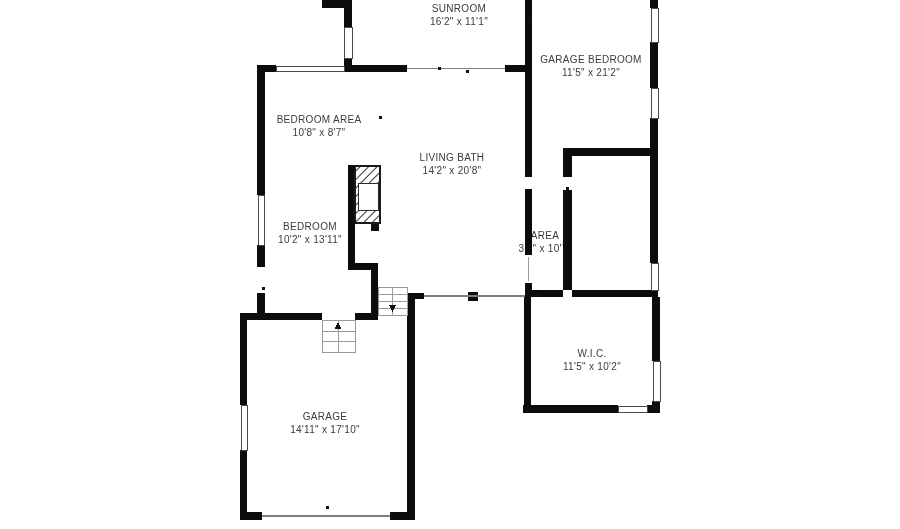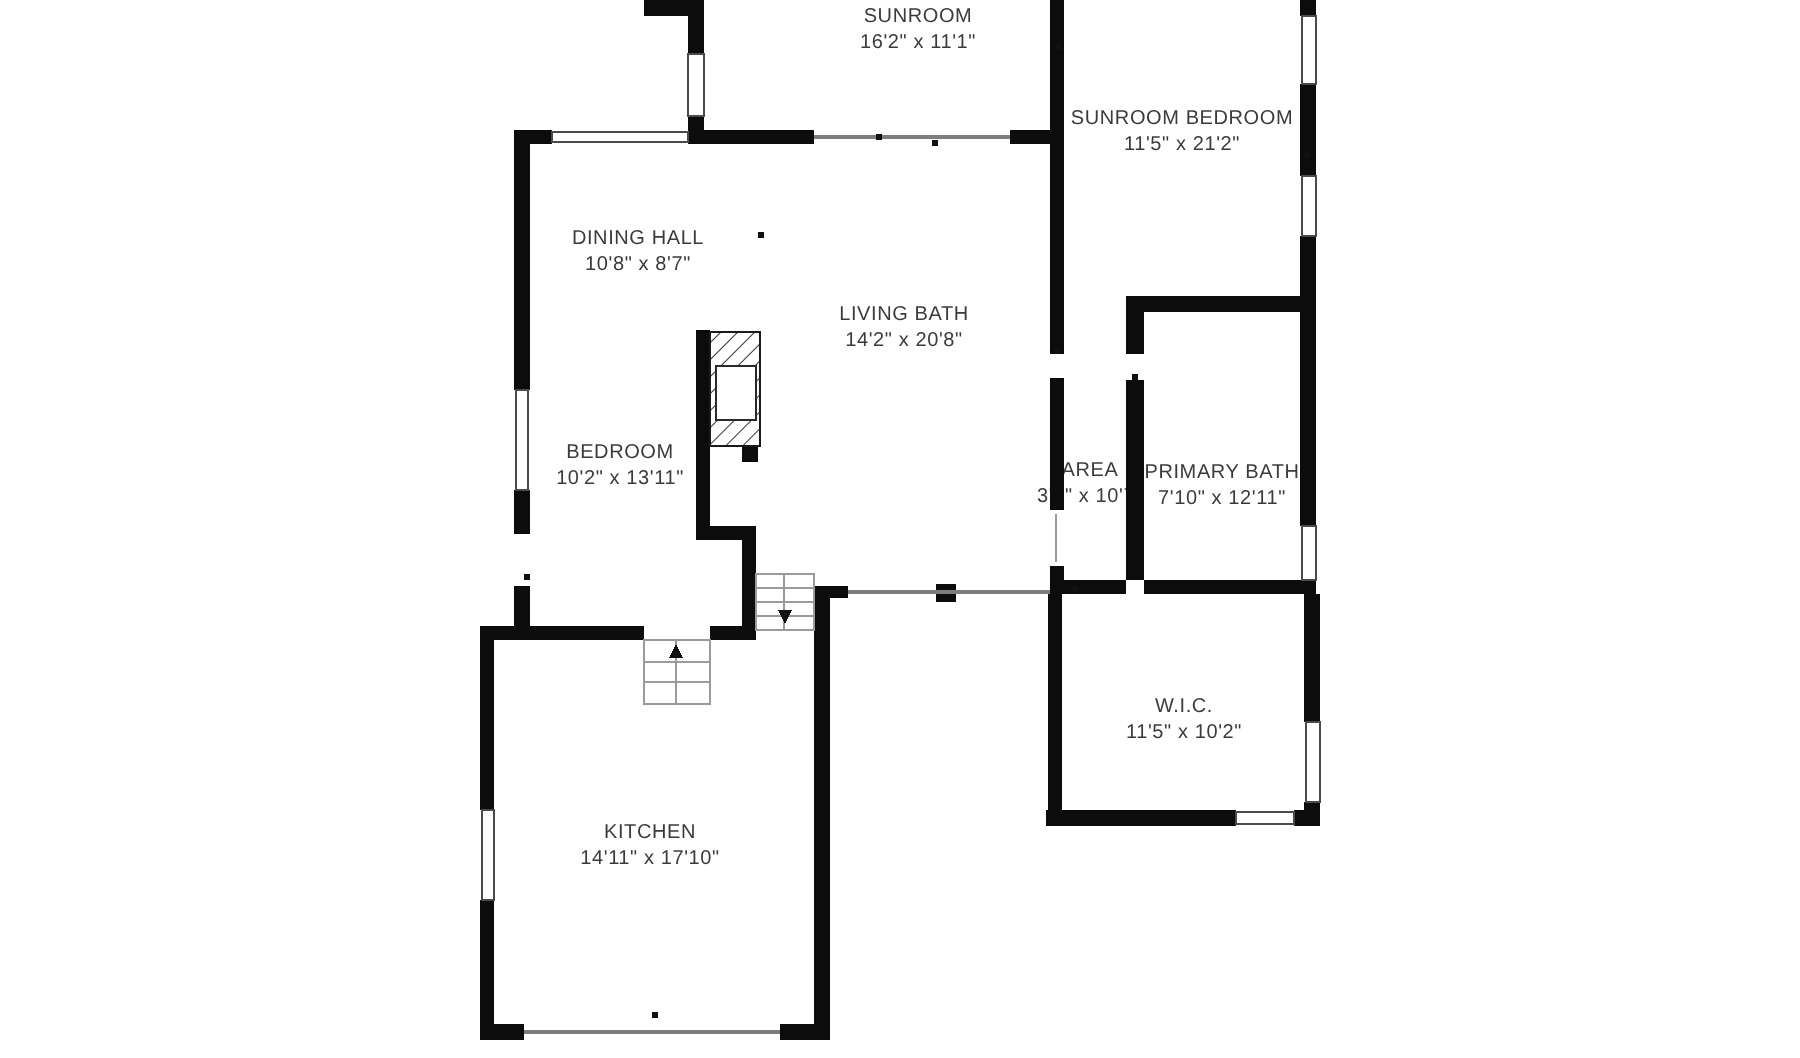--- a/index.html
+++ b/index.html
@@ -28,49 +28,45 @@
 </head>
 <body>
 
 <div class="canvas">
 
   <div class="room-label" style="left:459px;top:15px">
     <span class="rname">SUNROOM</span>
     <span class="rdims">16'2" x 11'1"</span>
   </div>
   <div class="room-label" style="left:591px;top:66px">
-    <span class="rname">SUNROOM BEDROOM</span>
+    <span class="rname">GARAGE BEDROOM</span>
     <span class="rdims">11'5" x 21'2"</span>
   </div>
   <div class="room-label" style="left:319px;top:126px">
-    <span class="rname">DINING HALL</span>
+    <span class="rname">BEDROOM AREA</span>
     <span class="rdims">10'8" x 8'7"</span>
   </div>
   <div class="room-label" style="left:452px;top:164px">
     <span class="rname">LIVING BATH</span>
     <span class="rdims">14'2" x 20'8"</span>
   </div>
   <div class="room-label" style="left:310px;top:233px">
     <span class="rname">BEDROOM</span>
     <span class="rdims">10'2" x 13'11"</span>
   </div>
   <div class="room-label" style="left:545px;top:242px">
     <span class="rname">AREA</span>
     <span class="rdims">3'3" x 10'7"</span>
   </div>
-  <div class="room-label" style="left:611px;top:243px">
-    <span class="rname">PRIMARY BATH</span>
-    <span class="rdims">7'10" x 12'11"</span>
-  </div>
   <div class="room-label" style="left:592px;top:360px">
     <span class="rname">W.I.C.</span>
     <span class="rdims">11'5" x 10'2"</span>
   </div>
   <div class="room-label" style="left:325px;top:423px">
-    <span class="rname">KITCHEN</span>
+    <span class="rname">GARAGE</span>
     <span class="rdims">14'11" x 17'10"</span>
   </div>
 
   <svg class="plan-svg" width="900" height="529" viewBox="0 0 900 529" shape-rendering="crispEdges">
 
     <defs>
       <pattern id="hatch" width="6" height="6" patternTransform="rotate(45)" patternUnits="userSpaceOnUse">
         <line x1="0" y1="0" x2="0" y2="6" stroke="#333333" stroke-width="1.3"></line>
       </pattern>
     </defs>

